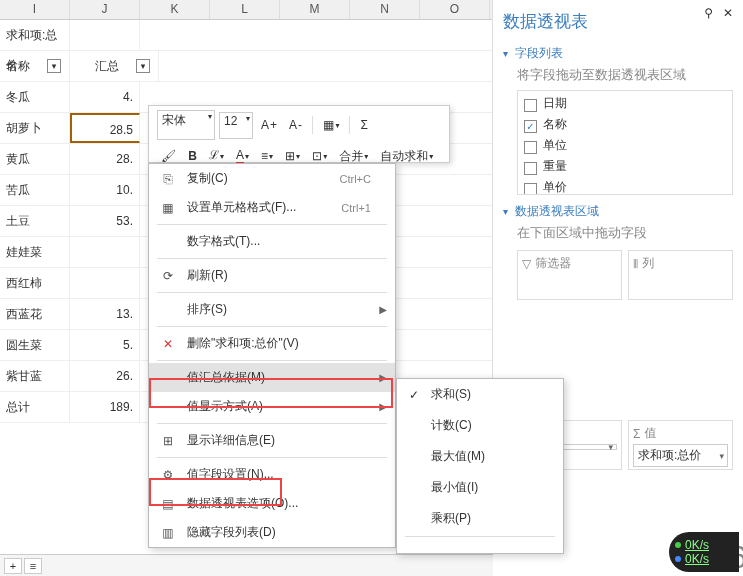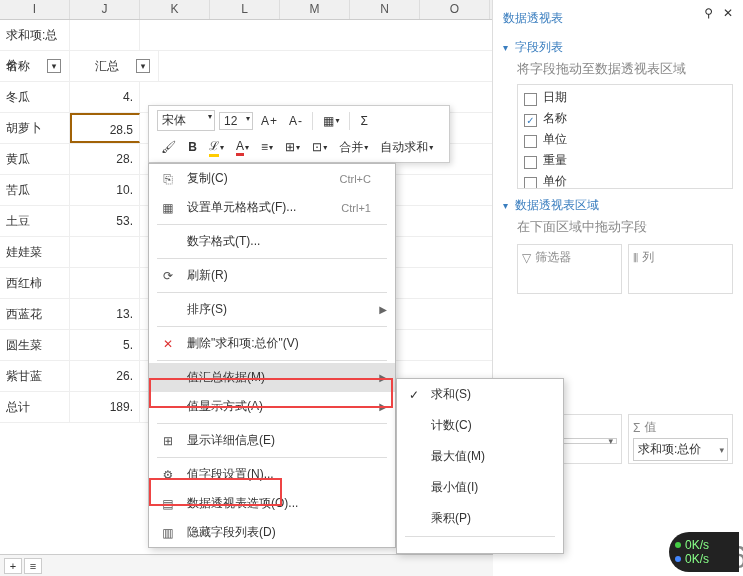--- a/index.html
+++ b/index.html
@@ -1,20 +1,20 @@
 <!DOCTYPE html>
 <html><head>
 <meta charset="utf-8">
 <style>
 *{margin:0;padding:0;box-sizing:border-box;font-family:"Microsoft YaHei",Arial,sans-serif;font-size:12px;}
 body{width:743px;height:576px;background:#fff;position:relative;overflow:hidden;color:#333;}
 .main{display:flex;width:100%;height:100%;}
 .sheet-area{width:493px;height:100%;border-right:1px solid #ddd;position:relative;}
 .panel{flex:1;background:#fff;padding:6px 10px;position:relative;}
-.panel-title{color:#3a7ebf;font-size:12px;padding:4px 0;}
+.panel-title{color:#3a7ebf;font-size:17px;padding:4px 0;}
 .pin{position:absolute;right:30px;top:6px;}
 .close{position:absolute;right:10px;top:6px;}
 .collapse-icon{display:inline-block;width:10px;color:#3a7ebf;font-size:10px;margin-right:2px;}
 .section-title{color:#3a7ebf;font-size:13px;margin:8px 0 4px;}
 .field-hint{color:#888;font-size:13px;margin:4px 0 6px 14px;}
 .field-list{border:1px solid #ddd;margin-left:14px;padding:2px;height:105px;overflow:auto;}
 .field-item{display:flex;align-items:flex-end;padding:2px 4px;gap:6px;}
 .checkbox{width:13px;height:13px;border:1px solid #888;display:inline-flex;align-items:center;justify-content:center;font-size:10px;color:#3a7ebf;}
 .area-grid{display:grid;grid-template-columns:1fr 1fr;gap:6px;margin:8px 0 0 14px;}
 .area-box{border:1px solid #ddd;height:50px;padding:4px;}
@@ -27,39 +27,39 @@
 .grid-row{display:flex;border-bottom:1px solid #eee;height:31px;}
 .grid-row .cell{flex:0 0 70px;border-right:1px solid #eee;padding:0 6px;line-height:30px;}
 .cell.name{text-align:left;}
 .cell.num{text-align:right;}
 .dropdown-btn{display:inline-block;width:14px;height:14px;border:1px solid #888;font-size:9px;text-align:center;line-height:12px;margin-left:2px;float:right;margin-top:8px;margin-right:2px;}
 .active-cell{border:2px solid #a16207;}
 .mini-toolbar{position:absolute;left:148px;top:105px;width:302px;height:58px;background:#fff;border:1px solid #ccc;box-shadow:2px 2px 6px rgba(0,0,0,0.15);z-index:10;padding:4px 8px;display:flex;flex-direction:column;gap:4px;}
 .mt-row{display:flex;align-items:center;gap:4px;}
 .mt-item{padding:2px 4px;display:flex;align-items:center;gap:1px;}
 .mt-sep{width:1px;height:18px;background:#ddd;margin:0 2px;}
-.font-sel{border:1px solid #ccc;padding:1px 14px 1px 4px;font-size:11px;position:relative;}
+.font-sel{border:1px solid #ccc;padding:1px 14px 10px 4px;font-size:11px;position:relative;}
 .font-sel .dd{position:absolute;right:2px;font-size:8px;}
 .ctx-menu{position:absolute;left:148px;top:163px;width:248px;background:#fff;border:1px solid #bbb;box-shadow:2px 2px 8px rgba(0,0,0,0.2);z-index:20;}
 .ctx-item{display:flex;align-items:center;padding:6px 10px;gap:10px;position:relative;}
 .ctx-item.hov{background:#e2e2e2;}
 .ctx-icon{width:18px;text-align:center;color:#555;}
 .ctx-shortcut{position:absolute;right:24px;color:#888;font-size:11px;}
 .ctx-arrow{position:absolute;right:8px;font-size:10px;color:#666;}
 .ctx-sep{height:1px;background:#ddd;margin:2px 8px;}
 .highlight-box{position:absolute;border:2px solid #e44;pointer-events:none;z-index:25;}
 .hb1{left:149px;top:378px;width:244px;height:30px;}
 .hb2{left:149px;top:478px;width:133px;height:28px;}
 .sub-menu{position:absolute;left:396px;top:378px;width:168px;background:#fff;border:1px solid #bbb;box-shadow:2px 2px 8px rgba(0,0,0,0.2);z-index:20;}
 .sub-item{display:flex;align-items:center;padding:7px 10px;gap:10px;}
 .sub-check{width:14px;text-align:center;}
 .bottom-tabs{position:absolute;bottom:0;left:0;width:493px;height:22px;border-top:1px solid #ccc;display:flex;align-items:center;padding:0 4px;gap:2px;background:#f5f5f5;}
 .tab-btn{width:18px;height:16px;border:1px solid #ccc;text-align:center;line-height:14px;font-size:11px;background:#fff;}
 .speed-widget{position:absolute;right:4px;bottom:4px;width:70px;height:40px;background:#222;border-radius:20px 0 0 20px;color:#8f8;font-size:9px;padding:6px;z-index:30;}
-.speed-line{display:flex;align-items:center;gap:4px;}
+.speed-line{display:flex;align-items:center;gap:4px;text-decoration:underline;}
 .dot-g{width:6px;height:6px;background:#4c4;border-radius:50%;}
 .dot-b{width:6px;height:6px;background:#48f;border-radius:50%;}
 .big6{position:absolute;right:-4px;bottom:0;font-size:32px;color:#888;}
 </style>
 </head>
 <body>
 
 <div class="main">
   <div class="sheet-area">
     <div class="col-headers" id="colh">

